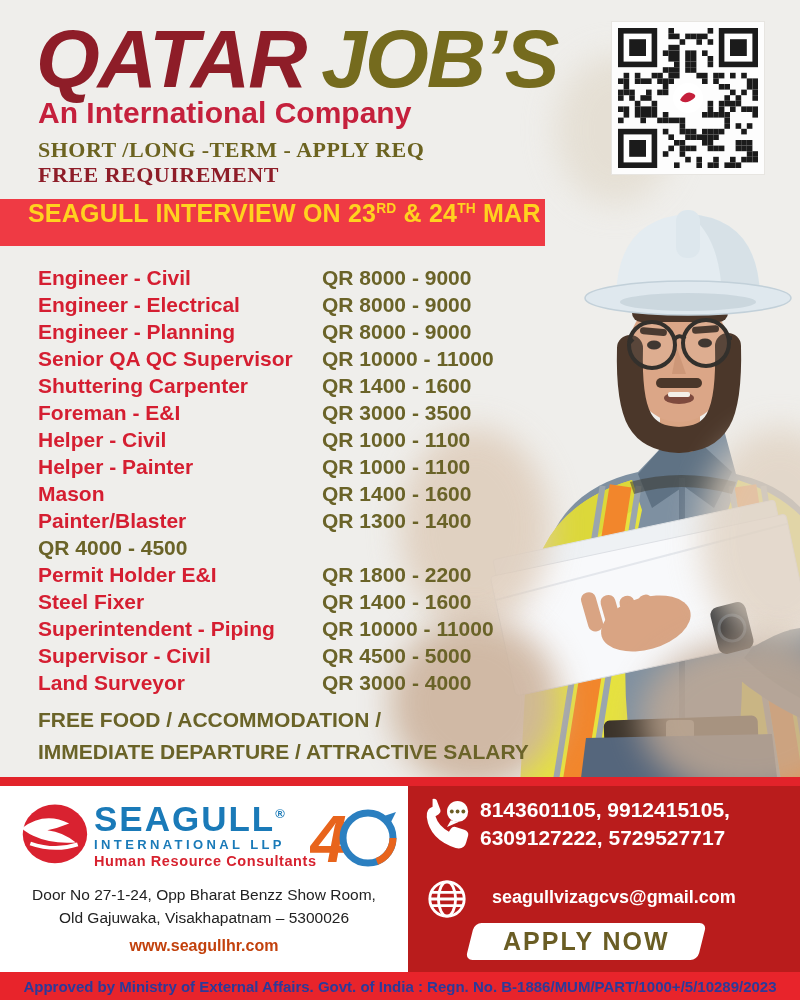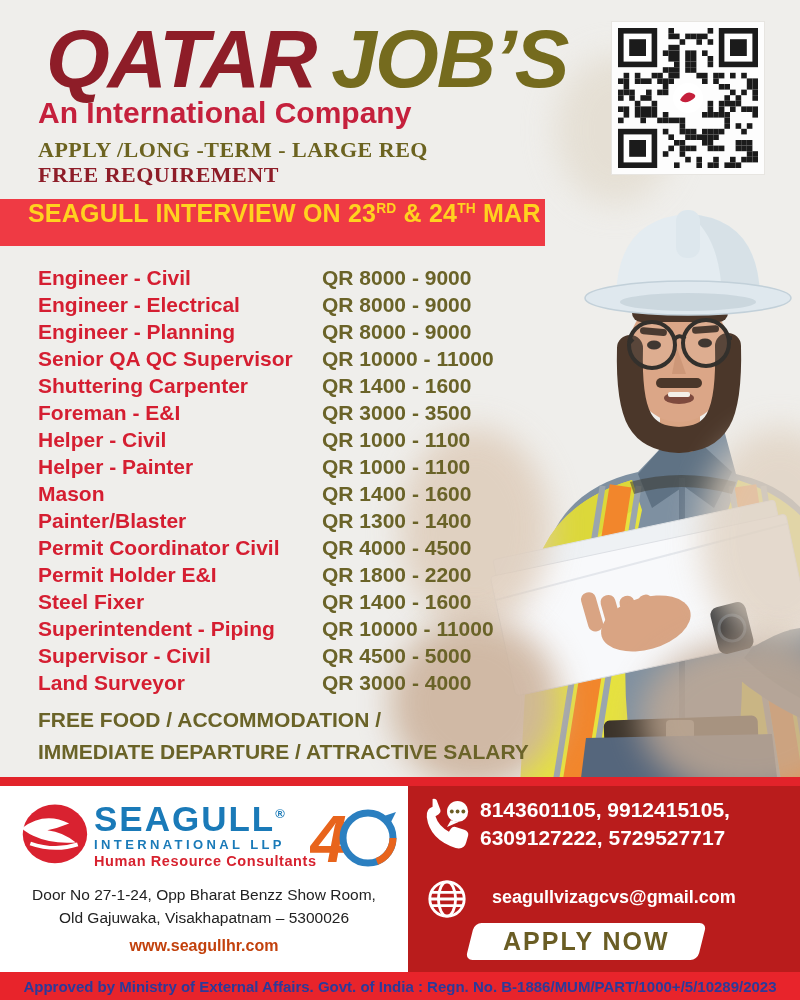--- a/index.html
+++ b/index.html
@@ -11,21 +11,21 @@
   
   .blob{position:absolute;border-radius:50%;filter:blur(16px);}
   .blob.b1{left:555px;top:55px;width:120px;height:150px;background:#e3dccf;opacity:.8;}
   .blob.b2{left:400px;top:430px;width:150px;height:200px;background:#ddcab7;opacity:.8;}
   .blob.b3{left:390px;top:620px;width:170px;height:170px;background:#cdb49e;opacity:.9;}
   .blob.b4{left:700px;top:430px;width:160px;height:220px;background:#e0d2c2;opacity:.8;}
   .blob.b5{left:640px;top:640px;width:220px;height:160px;background:#c3ab96;opacity:.8;}
   .photo-wrap{position:absolute;left:380px;top:178px;width:420px;height:608px;z-index:1;}
   .photo-wrap svg{display:block;}
   
-  .title{position:absolute;left:46px;top:18px;z-index:5;
+  .title{position:absolute;left:36px;top:18px;z-index:5;
     font-style:italic;font-weight:bold;font-size:82px;letter-spacing:-2px;line-height:1;}
   .title .t1{color:#8e1d28;}
   .title .t2{color:#756b1e;margin-left:16px;}
   .subtitle{position:absolute;left:38px;top:96px;z-index:5;
     font-weight:bold;font-size:30px;color:#c5203c;}
   .smallhead{position:absolute;left:38px;z-index:5;font-family:"Liberation Serif",serif;
     font-weight:bold;font-size:22px;letter-spacing:.5px;}
   .smallhead.l1{top:137px;color:#6c6320;}
   .smallhead.l2{top:162px;color:#8e1d28;}
   
@@ -156,21 +156,21 @@
       <rect x="224" y="540" width="154" height="26" rx="6" fill="#3b332a" transform="rotate(-2 301 553)"></rect>
       <rect x="286" y="542" width="28" height="21" rx="4" fill="#8b8578"></rect>
       <path d="M 200,608 L 206,560 L 392,556 L 398,608 Z" fill="#55667c"></path>
     </svg>
   </div>
 
   <div class="title">
     <span class="t1">QATAR</span><span class="t2">JOB’S</span>
   </div>
   <div class="subtitle">An International Company</div>
-  <div class="smallhead l1">APPLY /LONG -TERM - LARGE REQ</div>
+  <div class="smallhead l1">SHORT /LONG -TERM - APPLY REQ</div>
   <div class="smallhead l2">FREE REQUIREMENT</div>
 
   <div class="qr-box">
     <svg id="qr-svg" width="140" height="140" viewBox="0 0 140 140" fill="#1b1b1b">
         <rect x="50.4" y="0" width="5.6" height="5.6"></rect>
         <rect x="89.6" y="0" width="5.6" height="5.6"></rect>
         <rect x="50.4" y="5.6" width="5.6" height="5.6"></rect>
         <rect x="56" y="5.6" width="5.6" height="5.6"></rect>
         <rect x="67.19999999999999" y="5.6" width="5.6" height="5.6"></rect>
         <rect x="72.8" y="5.6" width="5.6" height="5.6"></rect>
@@ -394,21 +394,20 @@
       </div>
     <div class="job-row">
         <span class="job-title">Mason</span>
         <span class="job-salary">QR 1400 - 1600</span>
       </div>
     <div class="job-row">
         <span class="job-title">Painter/Blaster</span>
         <span class="job-salary">QR 1300 - 1400</span>
       </div>
     <div class="job-row">
-        <span class="job-title">Permit Coordinator Civil</span>
         <span class="job-salary">QR 4000 - 4500</span>
       </div>
     <div class="job-row">
         <span class="job-title">Permit Holder E&amp;I</span>
         <span class="job-salary">QR 1800 - 2200</span>
       </div>
     <div class="job-row">
         <span class="job-title">Steel Fixer</span>
         <span class="job-salary">QR 1400 - 1600</span>
       </div>

